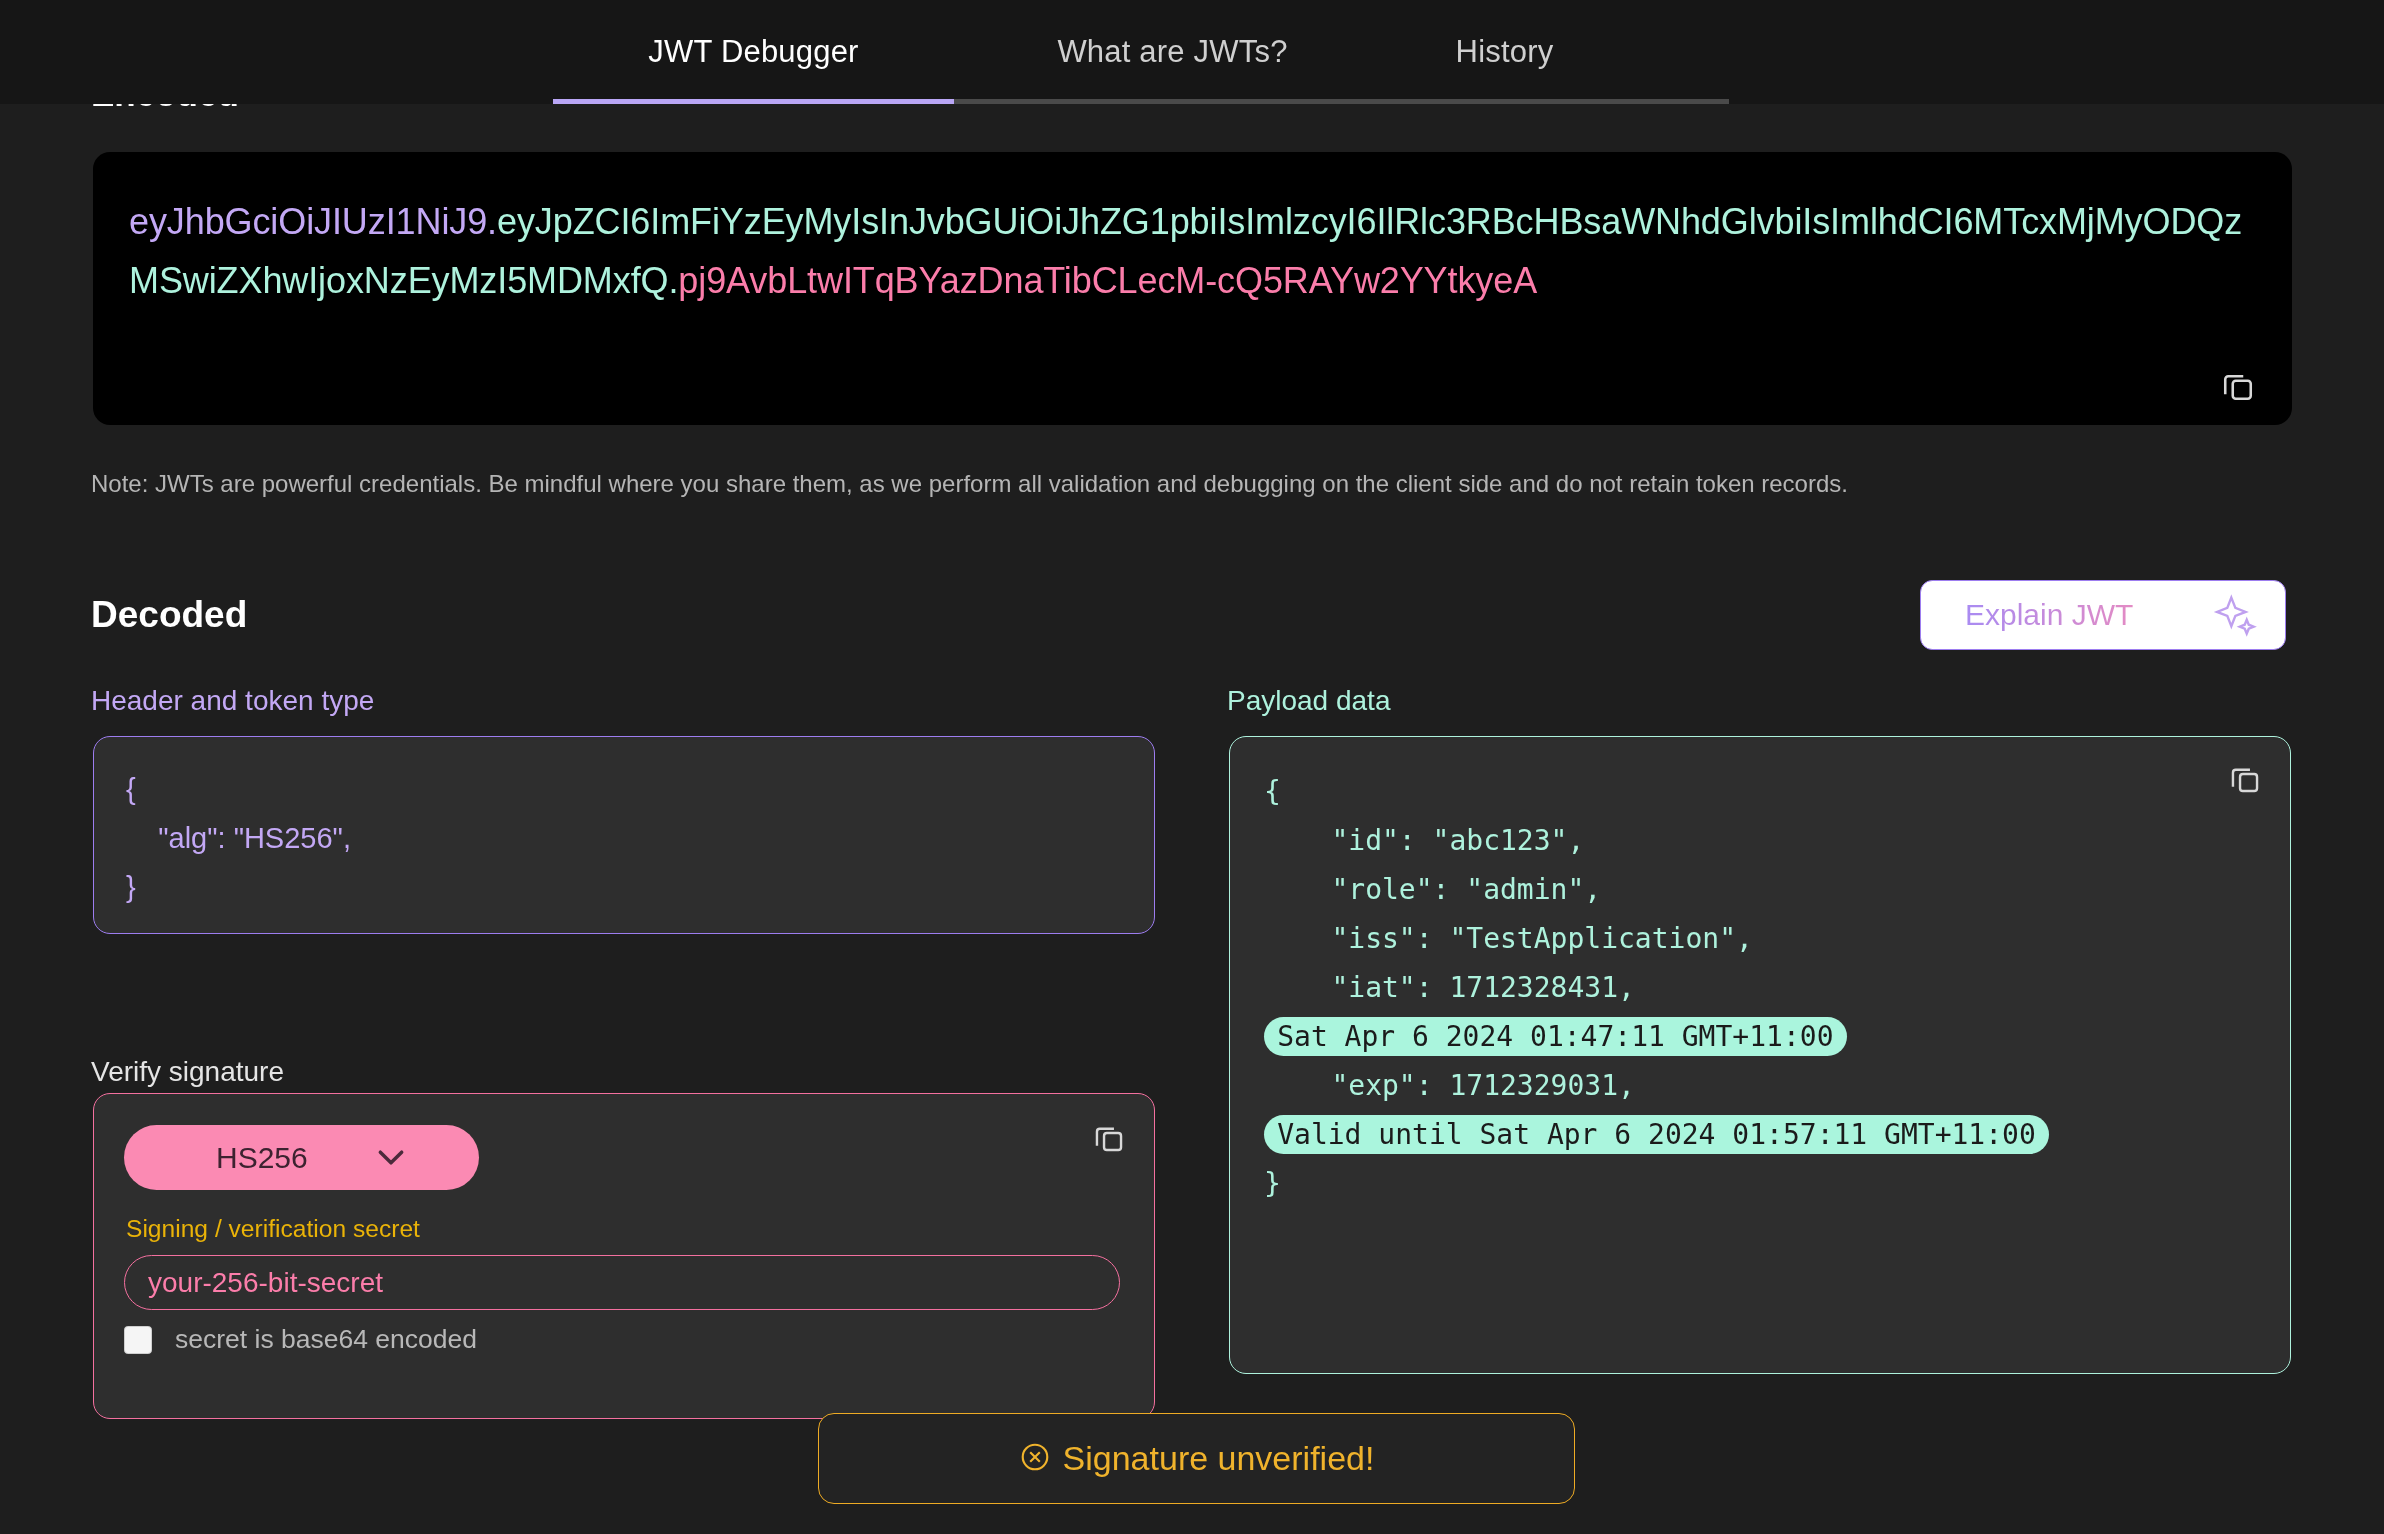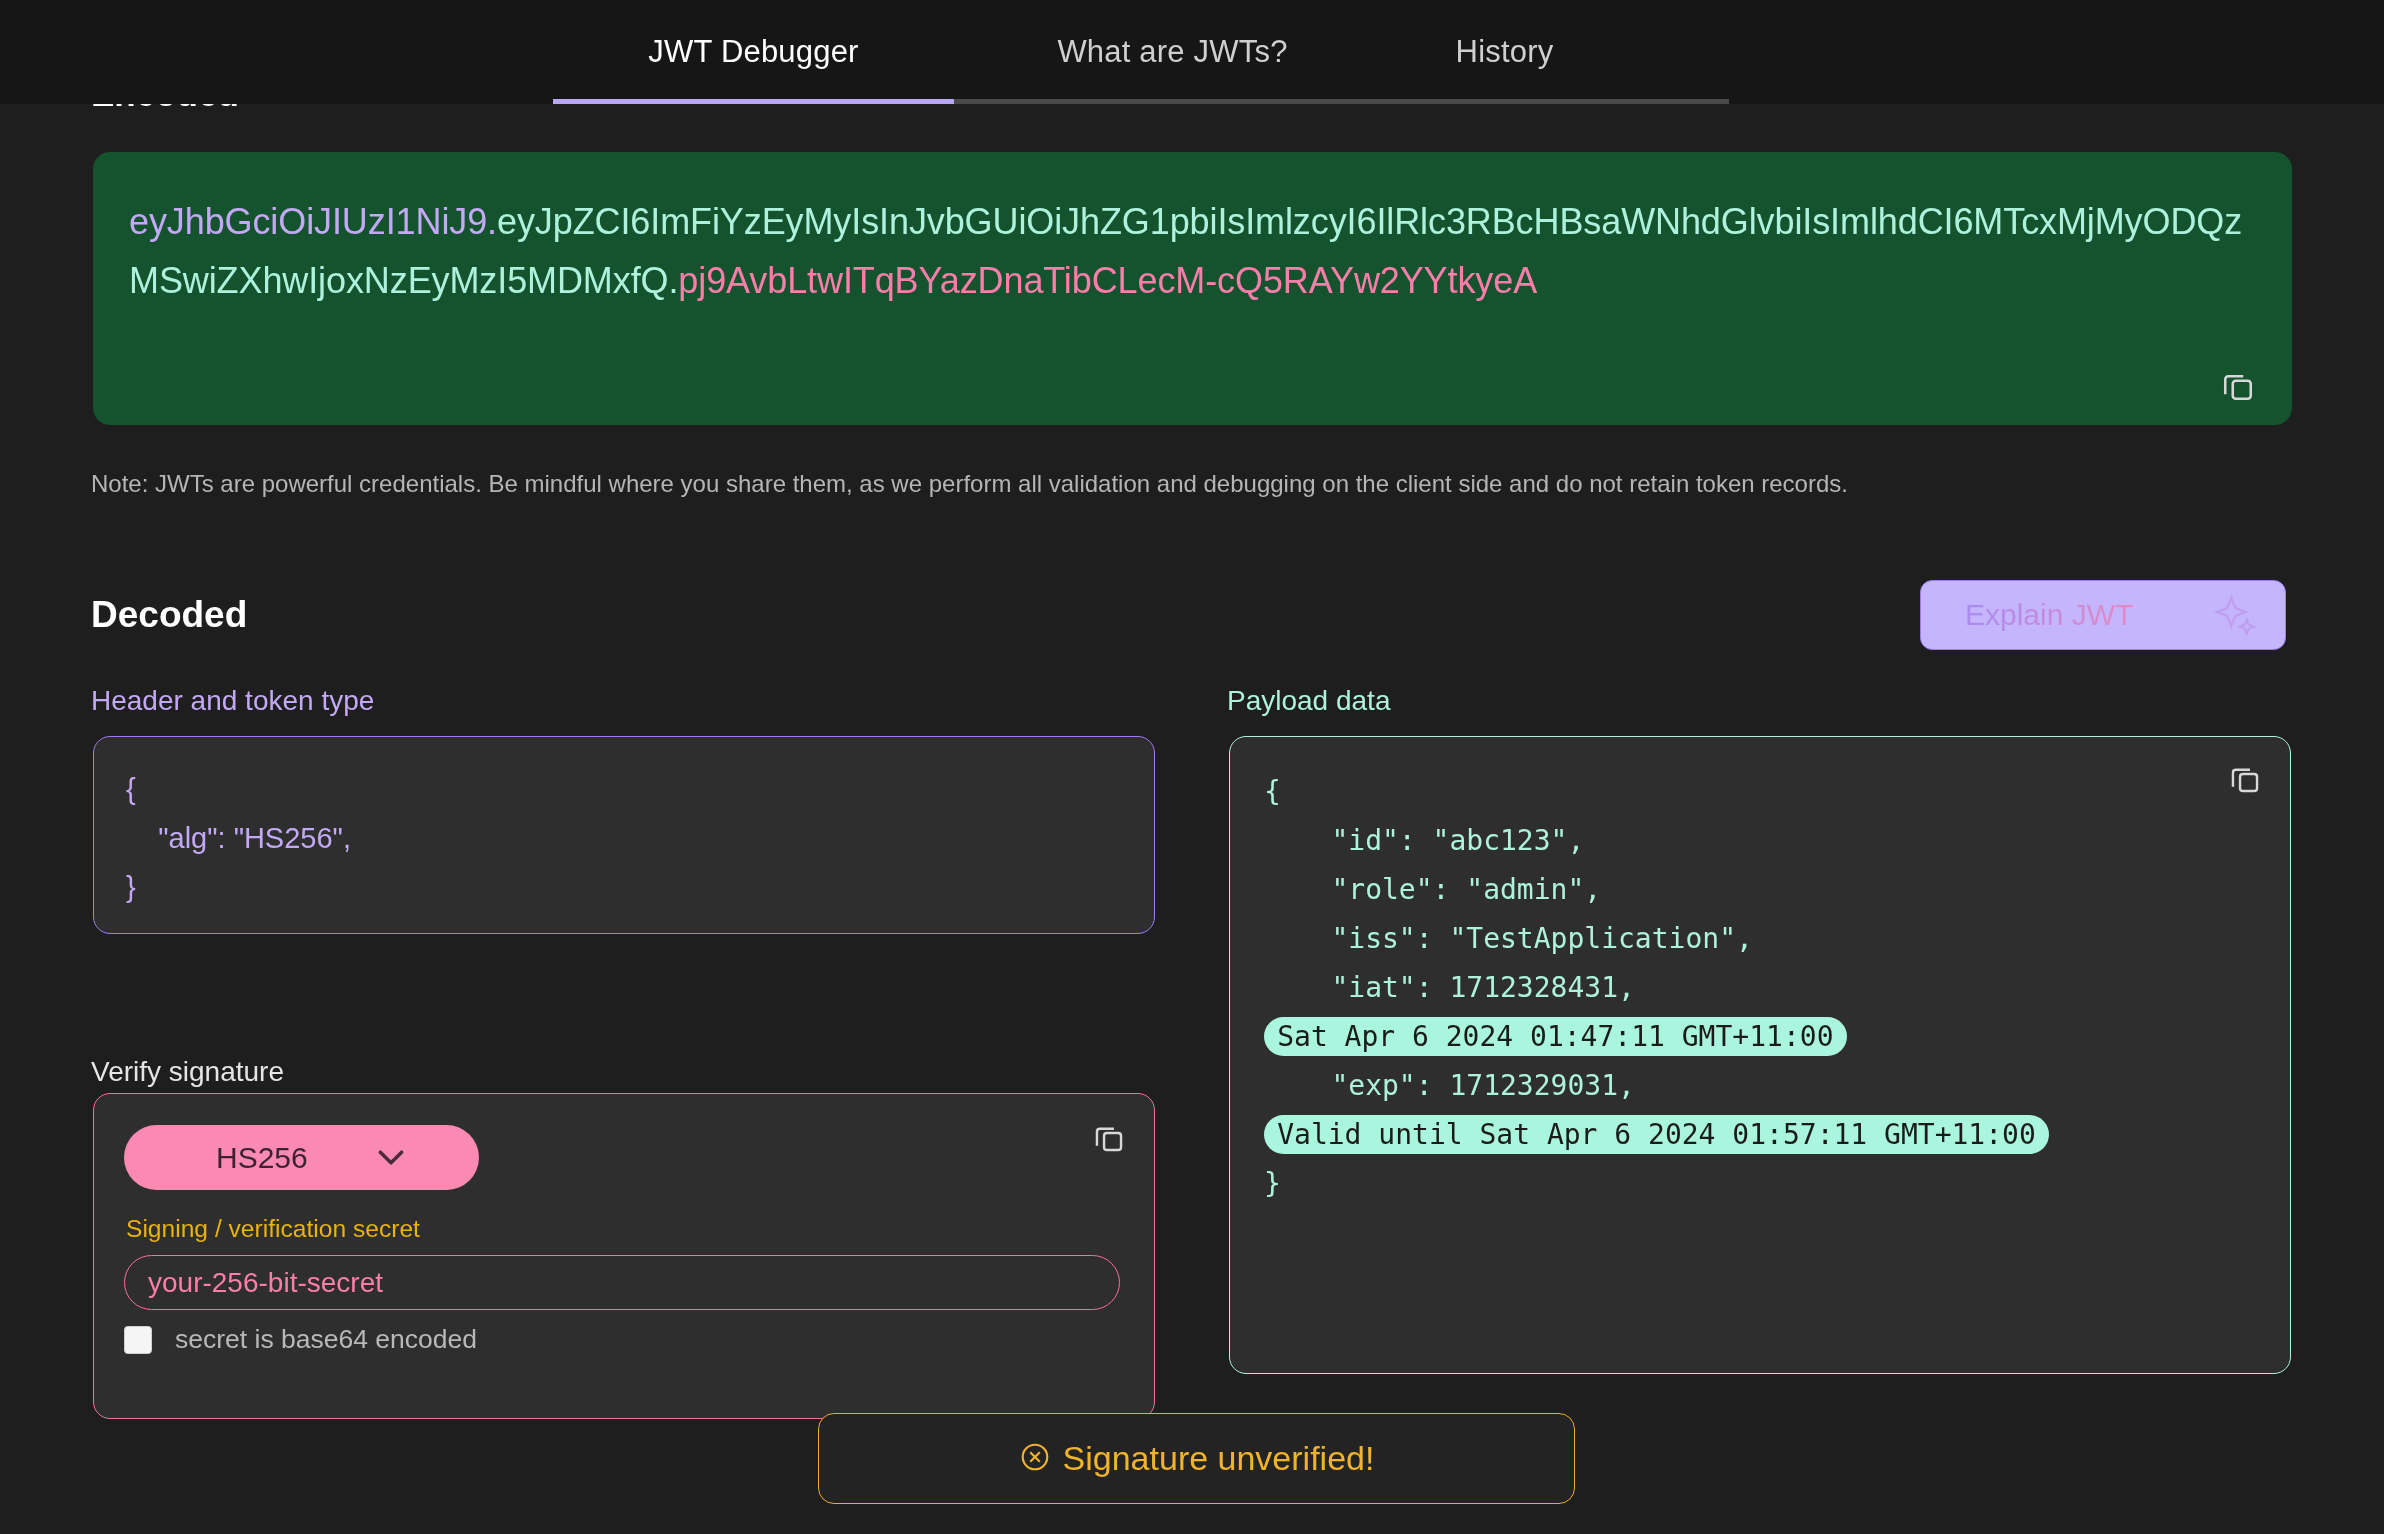--- a/index.html
+++ b/index.html
@@ -74,21 +74,21 @@
     font-weight: bold;
     color: #ffffff;
     z-index: 5;
   }
   .encoded-box {
     position: absolute;
     left: 93px;
     top: 152px;
     width: 2199px;
     height: 273px;
-    background: #14532d;
+    background: #000000;
     border-radius: 17px;
   }
   .token {
     position: absolute;
     left: 36px;
     top: 40px;
     width: 2133px;
     font-size: 36px;
     line-height: 59px;
     word-break: break-all;
@@ -120,21 +120,21 @@
     color: #ffffff;
   }
   .explain-btn {
     position: absolute;
     left: 1920px;
     top: 580px;
     width: 366px;
     height: 70px;
     border: 1.9px solid #9d7df0;
     border-radius: 12.3px;
-    background: #c4b5fd;
+    background: #ffffff;
     display: flex;
     align-items: center;
     justify-content: space-between;
     padding: 0 28px 0 44px;
     cursor: pointer;
   }
   .explain-btn .label {
     font-size: 30px;
     background: linear-gradient(90deg, #a98bf2 0%, #e38bc4 100%);
     -webkit-background-clip: text;

